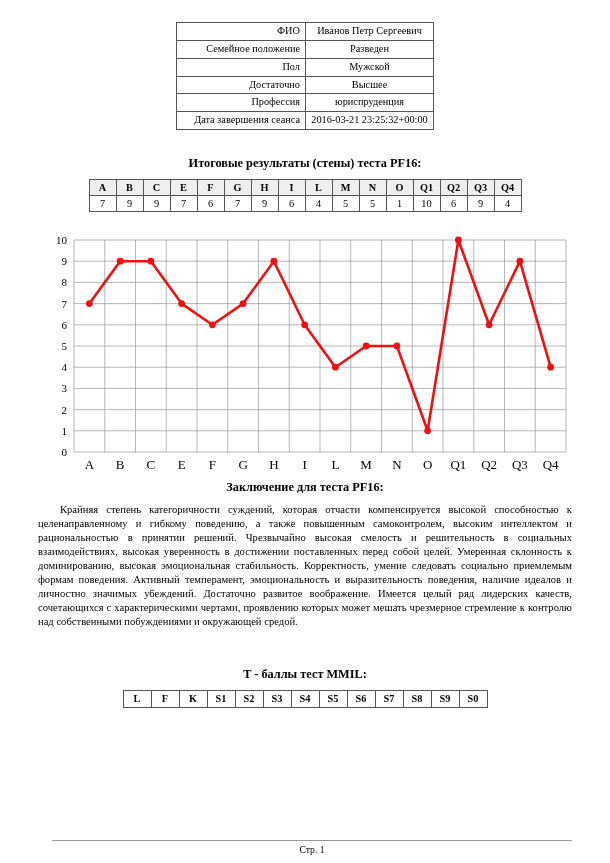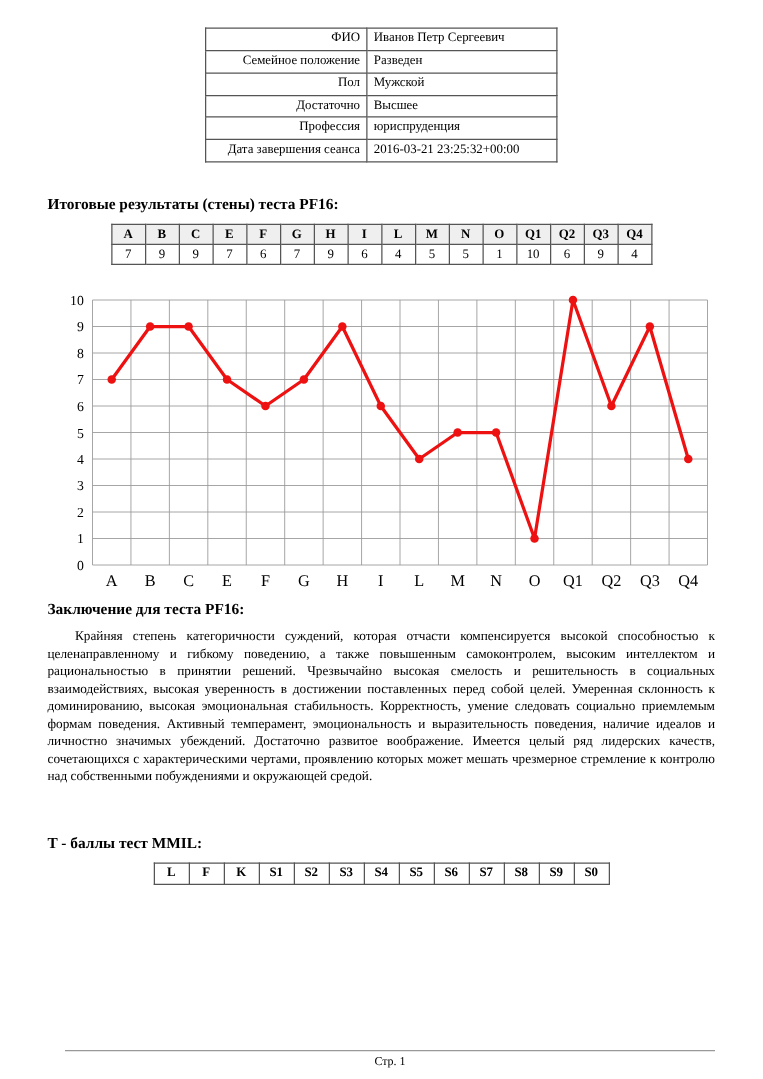--- a/index.html
+++ b/index.html
@@ -25,45 +25,46 @@
   h1.doc-title {
     font-size: 15.5px;
     font-weight: bold;
     text-align: center;
     margin: 4px 0 14px 0;
     letter-spacing: 0.1px;
   }
   .section-title {
     font-size: 12.3px;
     font-weight: bold;
+    text-align: center;
     margin: 0 0 8px 0;
   }
 
   
   .info-wrap {
     display: flex;
     justify-content: center;
   }
   table.info {
     border-collapse: collapse;
     font-size: 10.3px;
-    width: 282px;
+    width: 258px;
   }
   table.info td {
     border: 1px solid #555;
     padding: 2px 5px;
     line-height: 1.25;
   }
   table.info td.label {
     text-align: right;
     width: 118px;
     white-space: nowrap;
   }
   table.info td.value {
-    text-align: left;
+    text-align: center;
   }
 
   
   .stens-wrap {
     display: flex;
     justify-content: center;
   }
   table.stens {
     border-collapse: collapse;
     font-size: 10.3px;

